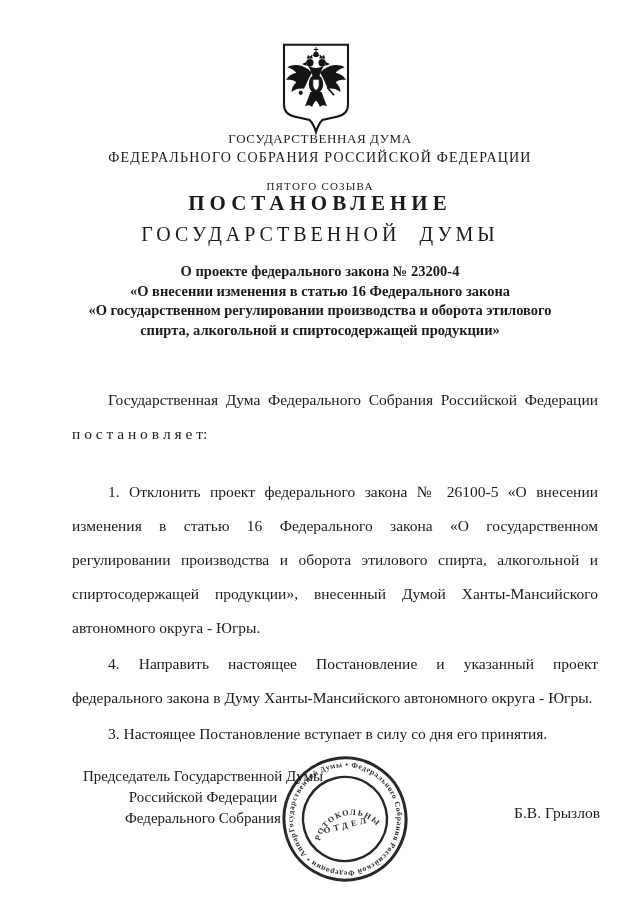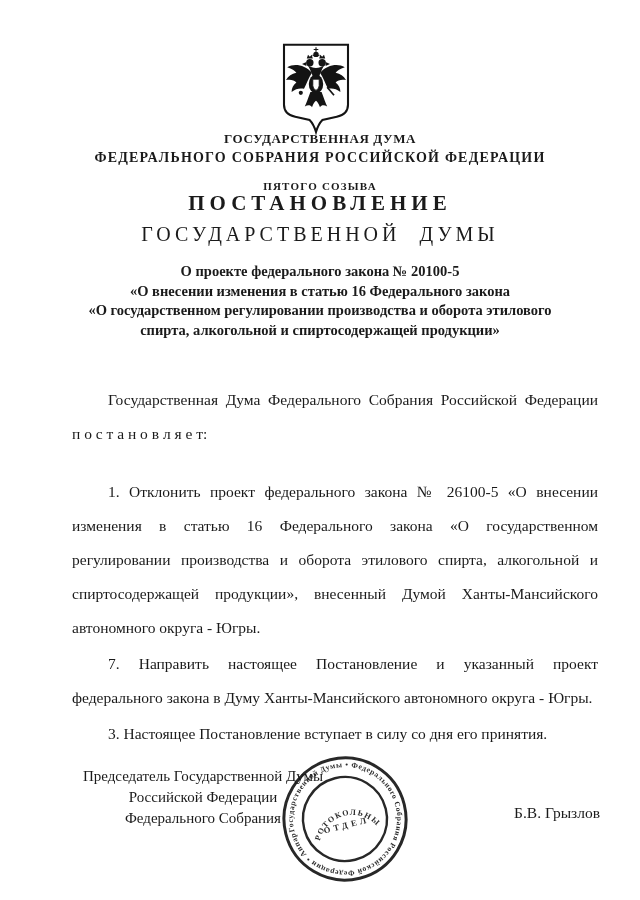--- a/index.html
+++ b/index.html
@@ -5,21 +5,21 @@
   html,body{margin:0;padding:0;background:#888;}
   .page{
     width:640px;height:900px;position:relative;margin:0 auto;
     background:#ffffff;color:#1a1a1a;
     font-family:"Liberation Serif", serif;
     overflow:hidden;
   }
   
   .crest{position:absolute;left:276px;top:41px;width:80px;height:94px;}
   
-  .org-header{position:absolute;top:131px;left:0;width:100%;text-align:center;font-weight:bold;}
+  .org-header{position:absolute;top:131px;left:0;width:100%;text-align:center;font-weight:normal;}
   .org-line1{font-size:13px;letter-spacing:.6px;}
   .org-line2{font-size:14px;letter-spacing:1.2px;margin-top:3px;}
   .org-line3{font-size:11px;letter-spacing:1.2px;margin-top:14px;}
   
   .doc-type{position:absolute;top:191px;left:0;width:100%;text-align:center;}
   .doc-type-line1{font-size:21px;font-weight:bold;letter-spacing:5px;}
   .doc-type-line2{font-size:20px;letter-spacing:4px;word-spacing:10px;margin-top:7px;}
   
   .subject{position:absolute;top:262px;left:40px;width:560px;text-align:center;
     font-weight:bold;font-size:14.5px;line-height:19.5px;}
@@ -91,31 +91,31 @@
     <div class="org-line2">ФЕДЕРАЛЬНОГО СОБРАНИЯ РОССИЙСКОЙ ФЕДЕРАЦИИ</div>
     <div class="org-line3">ПЯТОГО СОЗЫВА</div>
   </div>
 
   <div class="doc-type">
     <div class="doc-type-line1">ПОСТАНОВЛЕНИЕ</div>
     <div class="doc-type-line2">ГОСУДАРСТВЕННОЙ  ДУМЫ</div>
   </div>
 
   <div class="subject">
-    <div>О проекте федерального закона № 20100-5</div>
+    <div>О проекте федерального закона № 23200-4</div>
     <div>«О внесении изменения в статью 16 Федерального закона</div>
     <div>«О государственном регулировании производства и оборота этилового</div>
     <div>спирта, алкогольной и спиртосодержащей продукции»</div>
   </div>
 
   <div class="body-text">
     <div class="intro-line">Государственная Дума Федерального Собрания Российской Федерации</div>
     <div class="resolves">п о с т а н о в л я е т:</div>
     <p class="para first">1. Отклонить проект федерального закона № 26100-5 «О внесении изменения в статью 16 Федерального закона «О государственном регулировании производства и оборота этилового спирта, алкогольной и спиртосодержащей продукции», внесенный Думой Ханты-Мансийского автономного округа - Югры.</p>
-    <p class="para">7. Направить настоящее Постановление и указанный проект федерального закона в Думу Ханты-Мансийского автономного округа - Югры.</p>
+    <p class="para">4. Направить настоящее Постановление и указанный проект федерального закона в Думу Ханты-Мансийского автономного округа - Югры.</p>
     <p class="para">3. Настоящее Постановление вступает в силу со дня его принятия.</p>
   </div>
 
   <div class="sig-block">
     <div>Председатель Государственной Думы</div>
     <div>Российской Федерации</div>
     <div>Федерального Собрания</div>
   </div>
   <div class="signee">Б.В. Грызлов</div>
 

